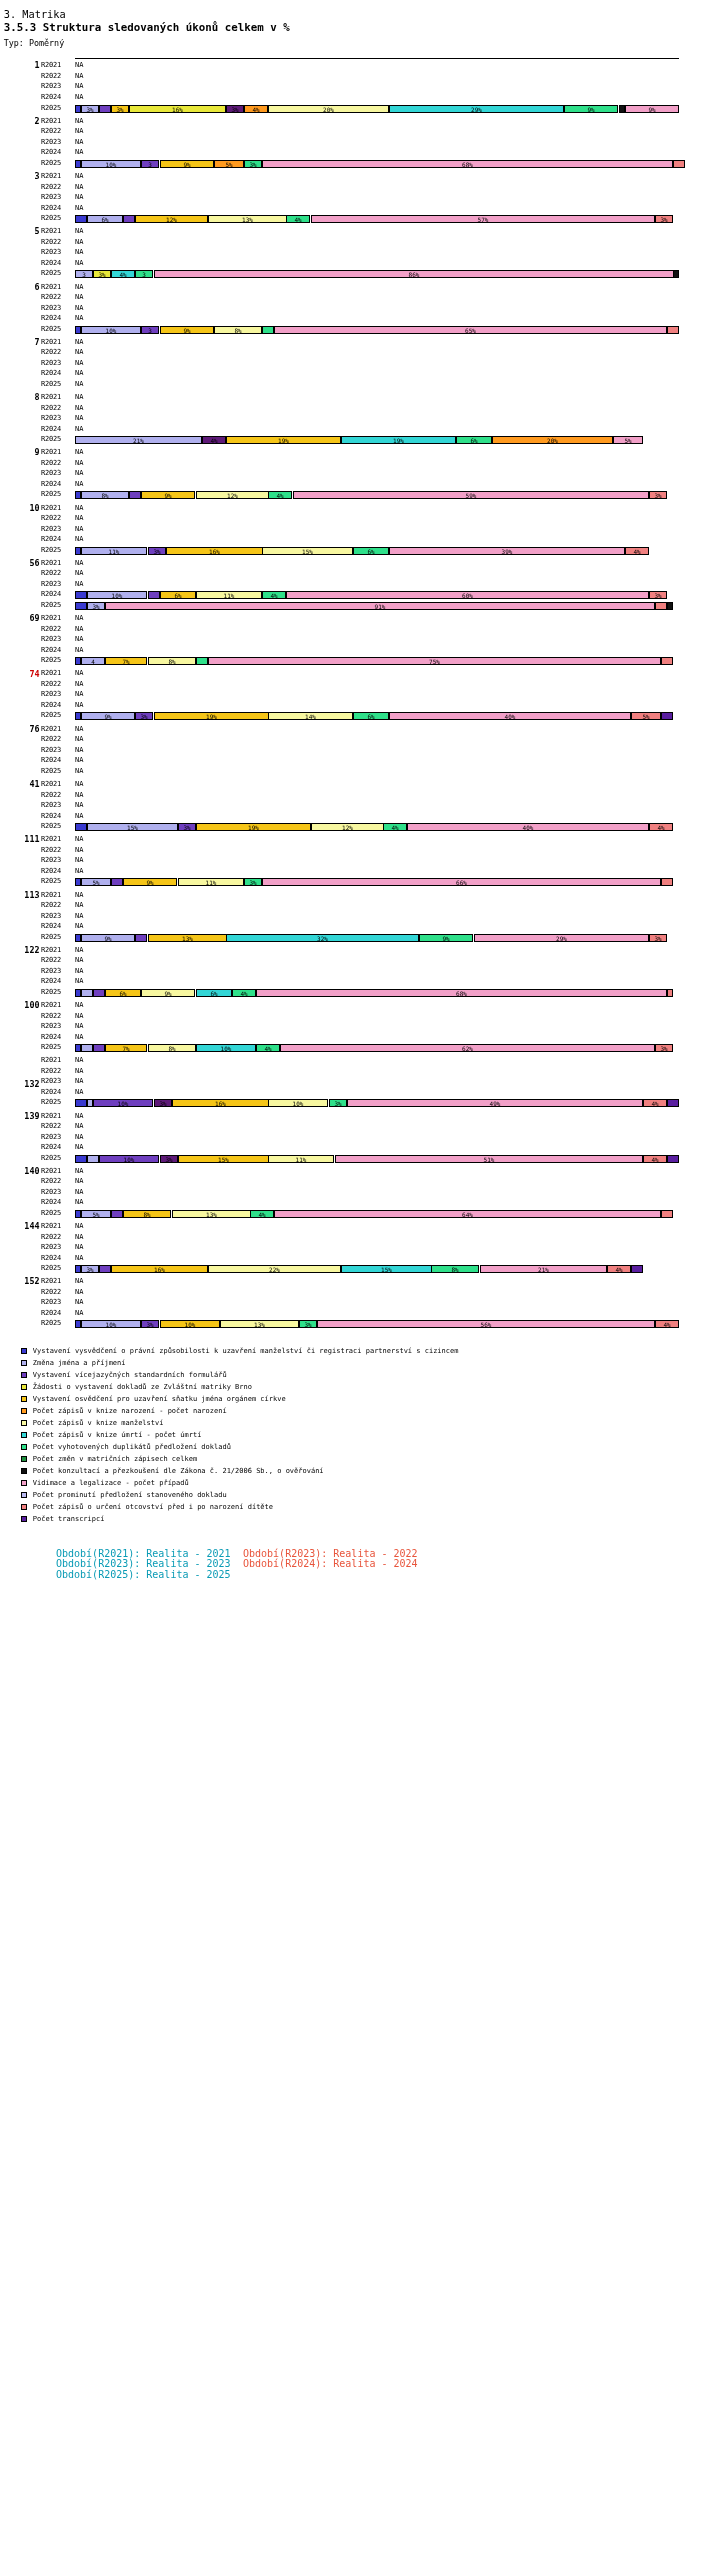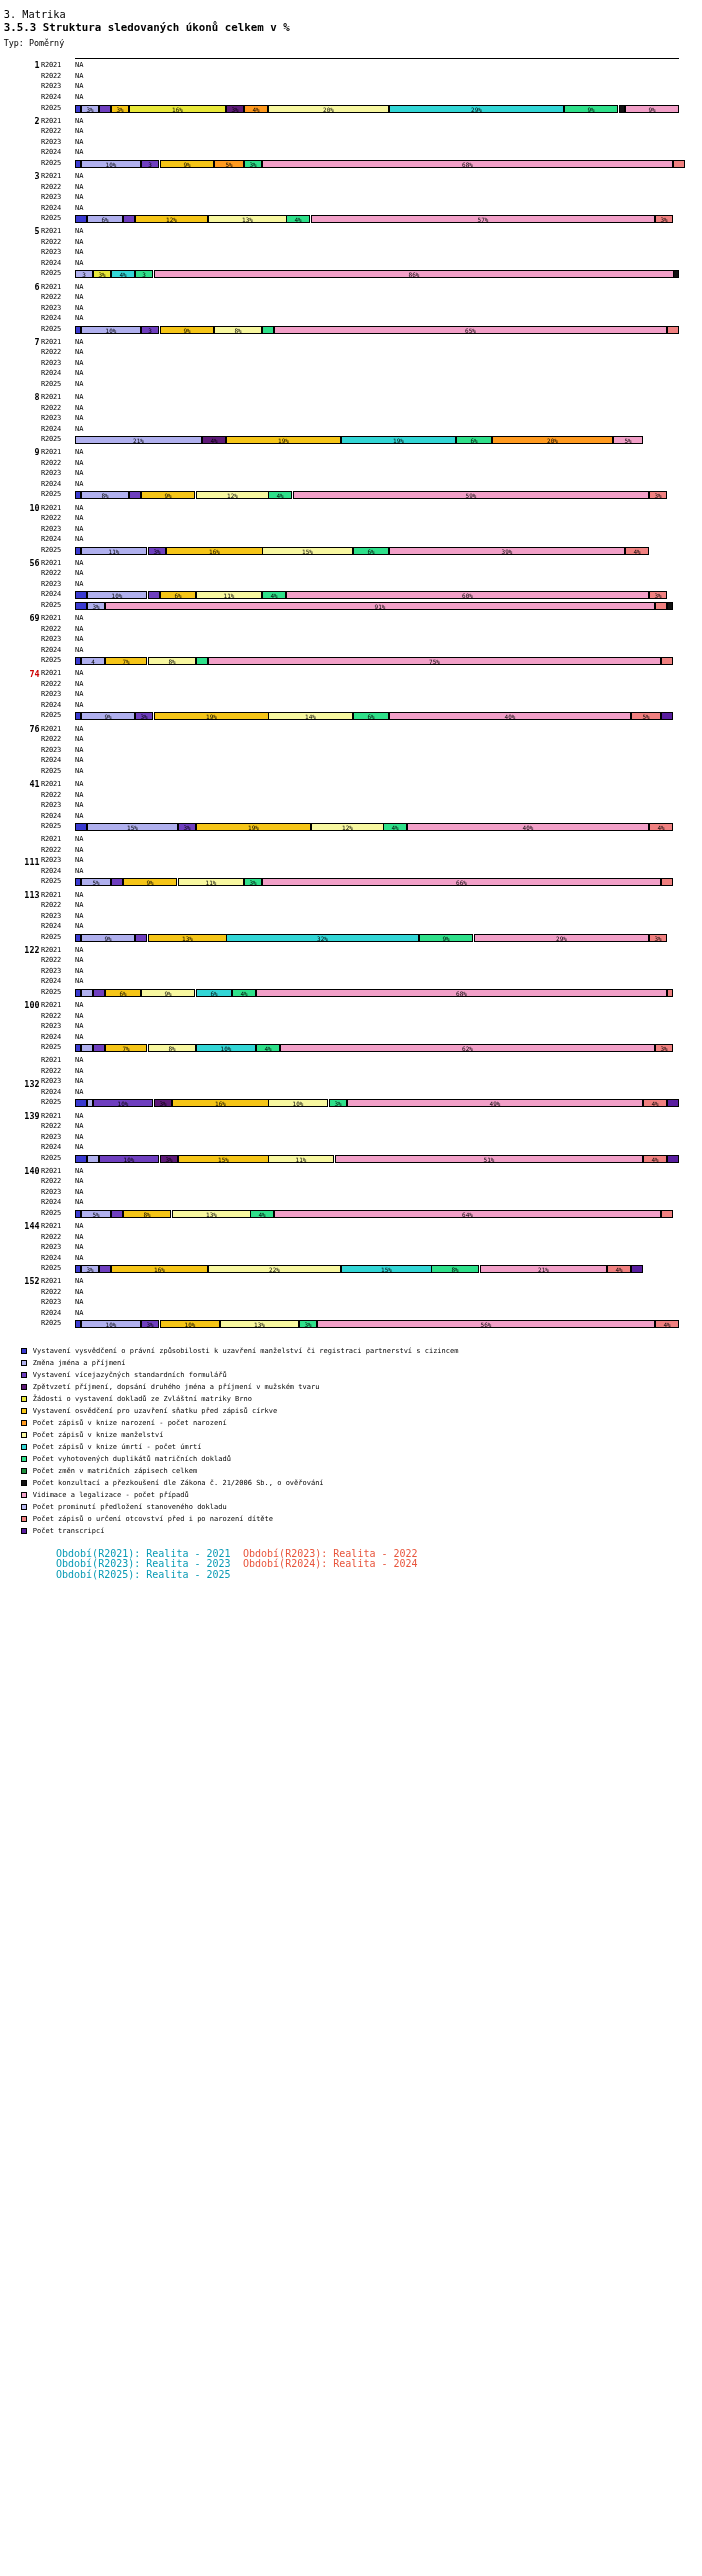--- a/index.html
+++ b/index.html
@@ -736,21 +736,21 @@
           </div>
           <div class="seg" style="left:169px;width:18px;background:#2fe08a;">
             <span>3%</span>
           </div>
           <div class="seg" style="left:187px;width:399px;background:#f2a0c8;">
             <span>66%</span>
           </div>
           <div class="seg" style="left:586px;width:12px;background:#f08080;"></div>
         </div>
       </div>
-      <div class="grouplabel" style="top:802px">111</div>
+      <div class="grouplabel" style="top:779px">111</div>
       <div class="rowline" style="position:absolute;top:836px;left:0;">
         <span class="rowlabel">R2021</span>
         <span class="nabox">NA</span>
       </div>
       <div class="rowline" style="position:absolute;top:846px;left:0;">
         <span class="rowlabel">R2022</span>
         <span class="nabox">NA</span>
       </div>
       <div class="rowline" style="position:absolute;top:857px;left:0;">
         <span class="rowlabel">R2023</span>
@@ -1098,46 +1098,42 @@
       </div>
       <div class="legrow">
         <span class="swatch" style="background:#b0b0ee"></span>
         <span class="legtext">Změna jména a příjmení</span>
       </div>
       <div class="legrow">
         <span class="swatch" style="background:#6f3fbf"></span>
         <span class="legtext">Vystavení vícejazyčných standardních formulářů</span>
       </div>
       <div class="legrow">
-        <span class="swatch" style="background:#5e1a78"></span>
-        <span class="legtext">Zpětvzetí příjmení, dopsání druhého jména a příjmení v mužském tvaru</span>
-      </div>
-      <div class="legrow">
         <span class="swatch" style="background:#e8e83a"></span>
         <span class="legtext">Žádosti o vystavení dokladů ze Zvláštní matriky Brno</span>
       </div>
       <div class="legrow">
         <span class="swatch" style="background:#f5c518"></span>
-        <span class="legtext">Vystavení osvědčení pro uzavření sňatku před zápisů církve</span>
+        <span class="legtext">Vystavení osvědčení pro uzavření sňatku jména orgánem církve</span>
       </div>
       <div class="legrow">
         <span class="swatch" style="background:#ff9a1f"></span>
         <span class="legtext">Počet zápisů v knize narození - počet narození</span>
       </div>
       <div class="legrow">
         <span class="swatch" style="background:#f7f7a0"></span>
         <span class="legtext">Počet zápisů v knize manželství</span>
       </div>
       <div class="legrow">
         <span class="swatch" style="background:#33d6d6"></span>
         <span class="legtext">Počet zápisů v knize úmrtí - počet úmrtí</span>
       </div>
       <div class="legrow">
         <span class="swatch" style="background:#2fe08a"></span>
-        <span class="legtext">Počet vyhotovených duplikátů matričních dokladů</span>
+        <span class="legtext">Počet vyhotovených duplikátů předložení dokladů</span>
       </div>
       <div class="legrow">
         <span class="swatch" style="background:#1f8f3f"></span>
         <span class="legtext">Počet změn v matričních zápisech celkem</span>
       </div>
       <div class="legrow">
         <span class="swatch" style="background:#111111"></span>
         <span class="legtext">Počet  konzultací a přezkoušení dle Zákona č. 21/2006 Sb., o ověřování</span>
       </div>
       <div class="legrow">

